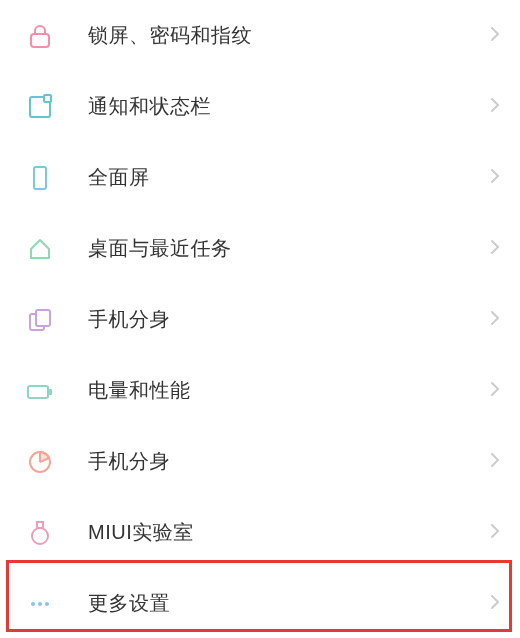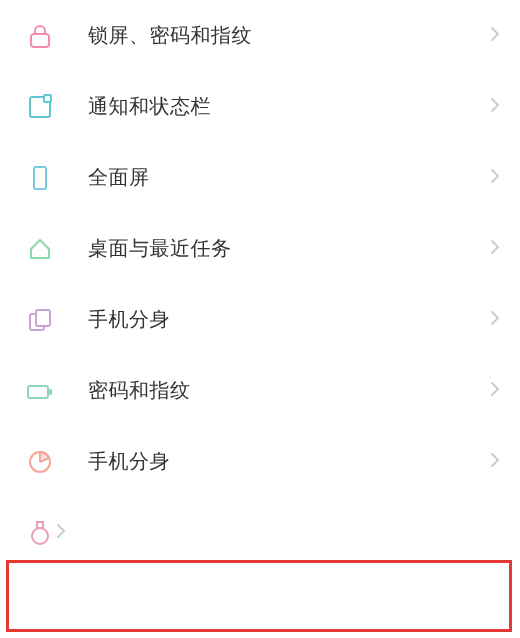--- a/index.html
+++ b/index.html
@@ -132,21 +132,21 @@
     </span>
   </div>
 
   <div class="list-item">
     <span class="icon-wrap">
       <svg width="28" height="26" viewBox="0 0 28 26" fill="none">
         <rect x="2" y="8" width="20" height="12" rx="2" stroke="#8dd6c4" stroke-width="2"></rect>
         <rect x="23" y="11" width="3" height="6" rx="1" fill="#8dd6c4"></rect>
       </svg>
     </span>
-    <span class="item-label">密码和指纹</span>
+    <span class="item-label">电量和性能</span>
     <span class="chevron">
       <svg width="10" height="16" viewBox="0 0 10 16">
           <path d="M2 2 L8 8 L2 14" stroke="#cccccc" stroke-width="2" fill="none" stroke-linecap="round"></path>
         </svg>
     </span>
   </div>
 
   <div class="list-item">
     <span class="icon-wrap">
       <svg width="26" height="26" viewBox="0 0 26 26" fill="none">
@@ -165,23 +165,39 @@
     </span>
   </div>
 
   <div class="list-item">
     <span class="icon-wrap">
       <svg width="26" height="26" viewBox="0 0 26 26" fill="none">
         <circle cx="13" cy="16" r="8" stroke="#e8a0b6" stroke-width="2"></circle>
         <rect x="10" y="2" width="6" height="6" stroke="#e8a0b6" stroke-width="2" fill="#ffffff"></rect>
       </svg>
     </span>
-    <span class="chevron">
-      <svg width="10" height="16" viewBox="0 0 10 16">
-          <path d="M2 2 L8 8 L2 14" stroke="#cccccc" stroke-width="2" fill="none" stroke-linecap="round"></path>
-        </svg>
-    </span>
-  </div>
-
+    <span class="item-label">MIUI实验室</span>
+    <span class="chevron">
+      <svg width="10" height="16" viewBox="0 0 10 16">
+          <path d="M2 2 L8 8 L2 14" stroke="#cccccc" stroke-width="2" fill="none" stroke-linecap="round"></path>
+        </svg>
+    </span>
+  </div>
+
+  <div class="list-item">
+    <span class="icon-wrap">
+      <svg width="26" height="26" viewBox="0 0 26 26" fill="none">
+        <circle cx="6" cy="13" r="2" fill="#88c5e6"></circle>
+        <circle cx="13" cy="13" r="2" fill="#88c5e6"></circle>
+        <circle cx="20" cy="13" r="2" fill="#88c5e6"></circle>
+      </svg>
+    </span>
+    <span class="item-label">更多设置</span>
+    <span class="chevron">
+      <svg width="10" height="16" viewBox="0 0 10 16">
+          <path d="M2 2 L8 8 L2 14" stroke="#cccccc" stroke-width="2" fill="none" stroke-linecap="round"></path>
+        </svg>
+    </span>
+  </div>
 
 </div>
 
 <div class="highlight"></div>
 
 </body></html>

